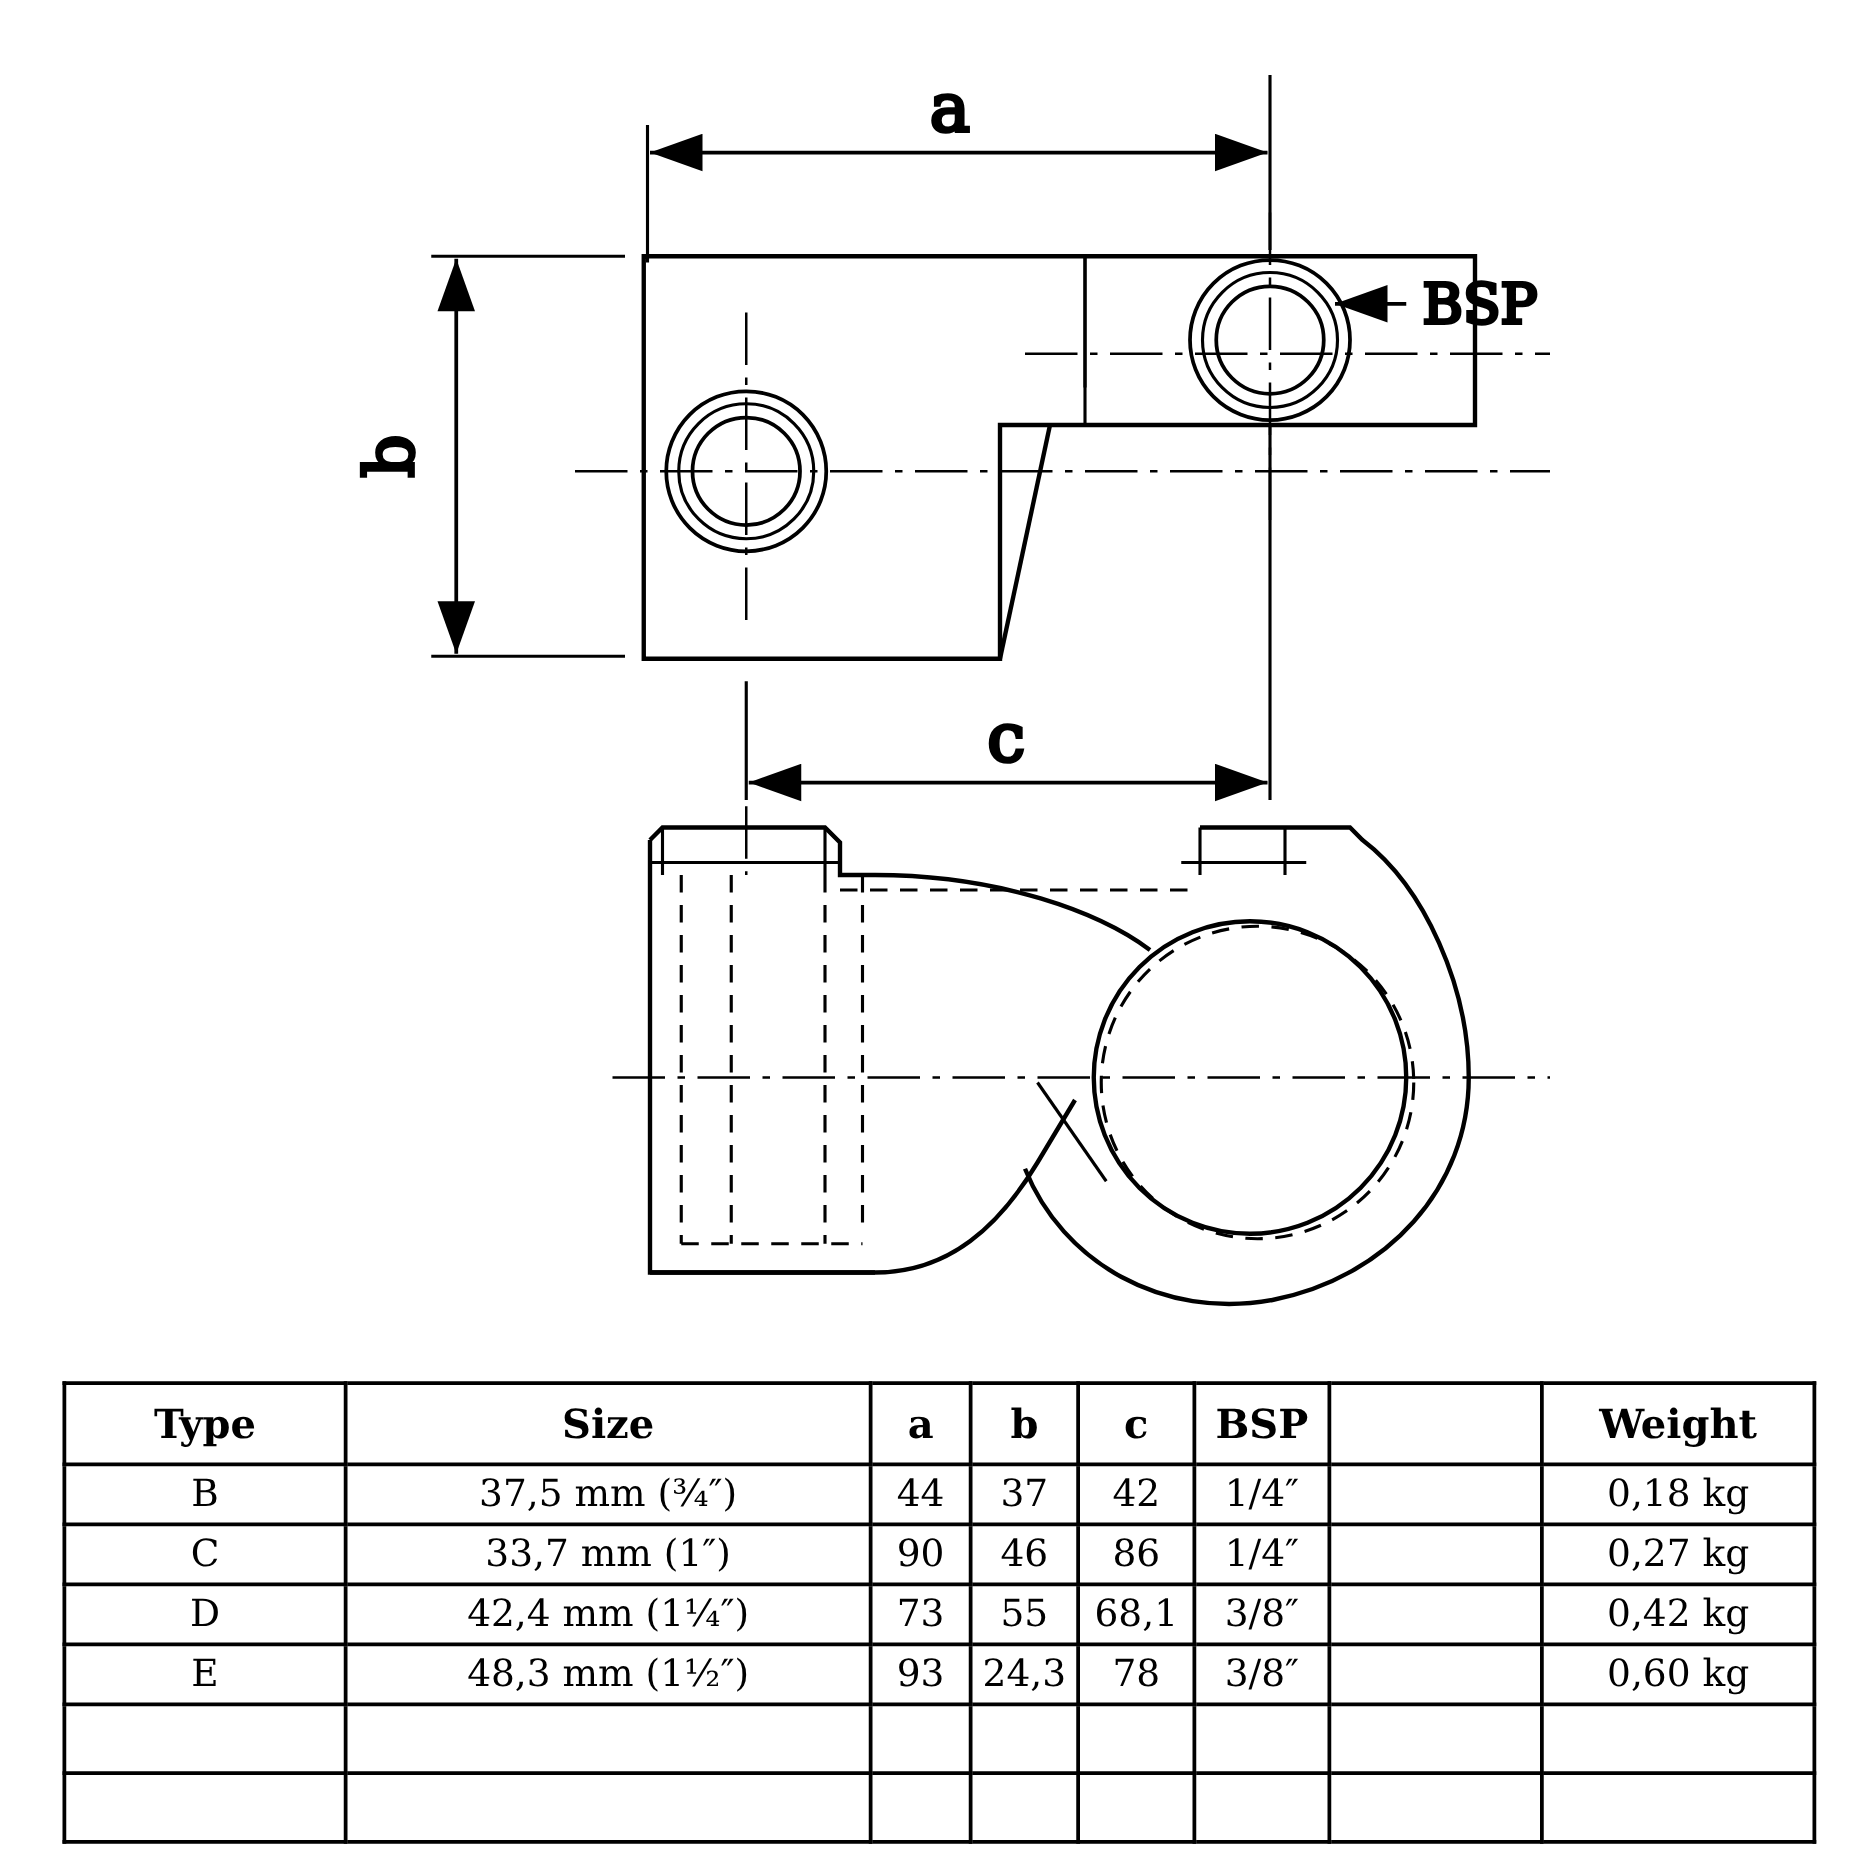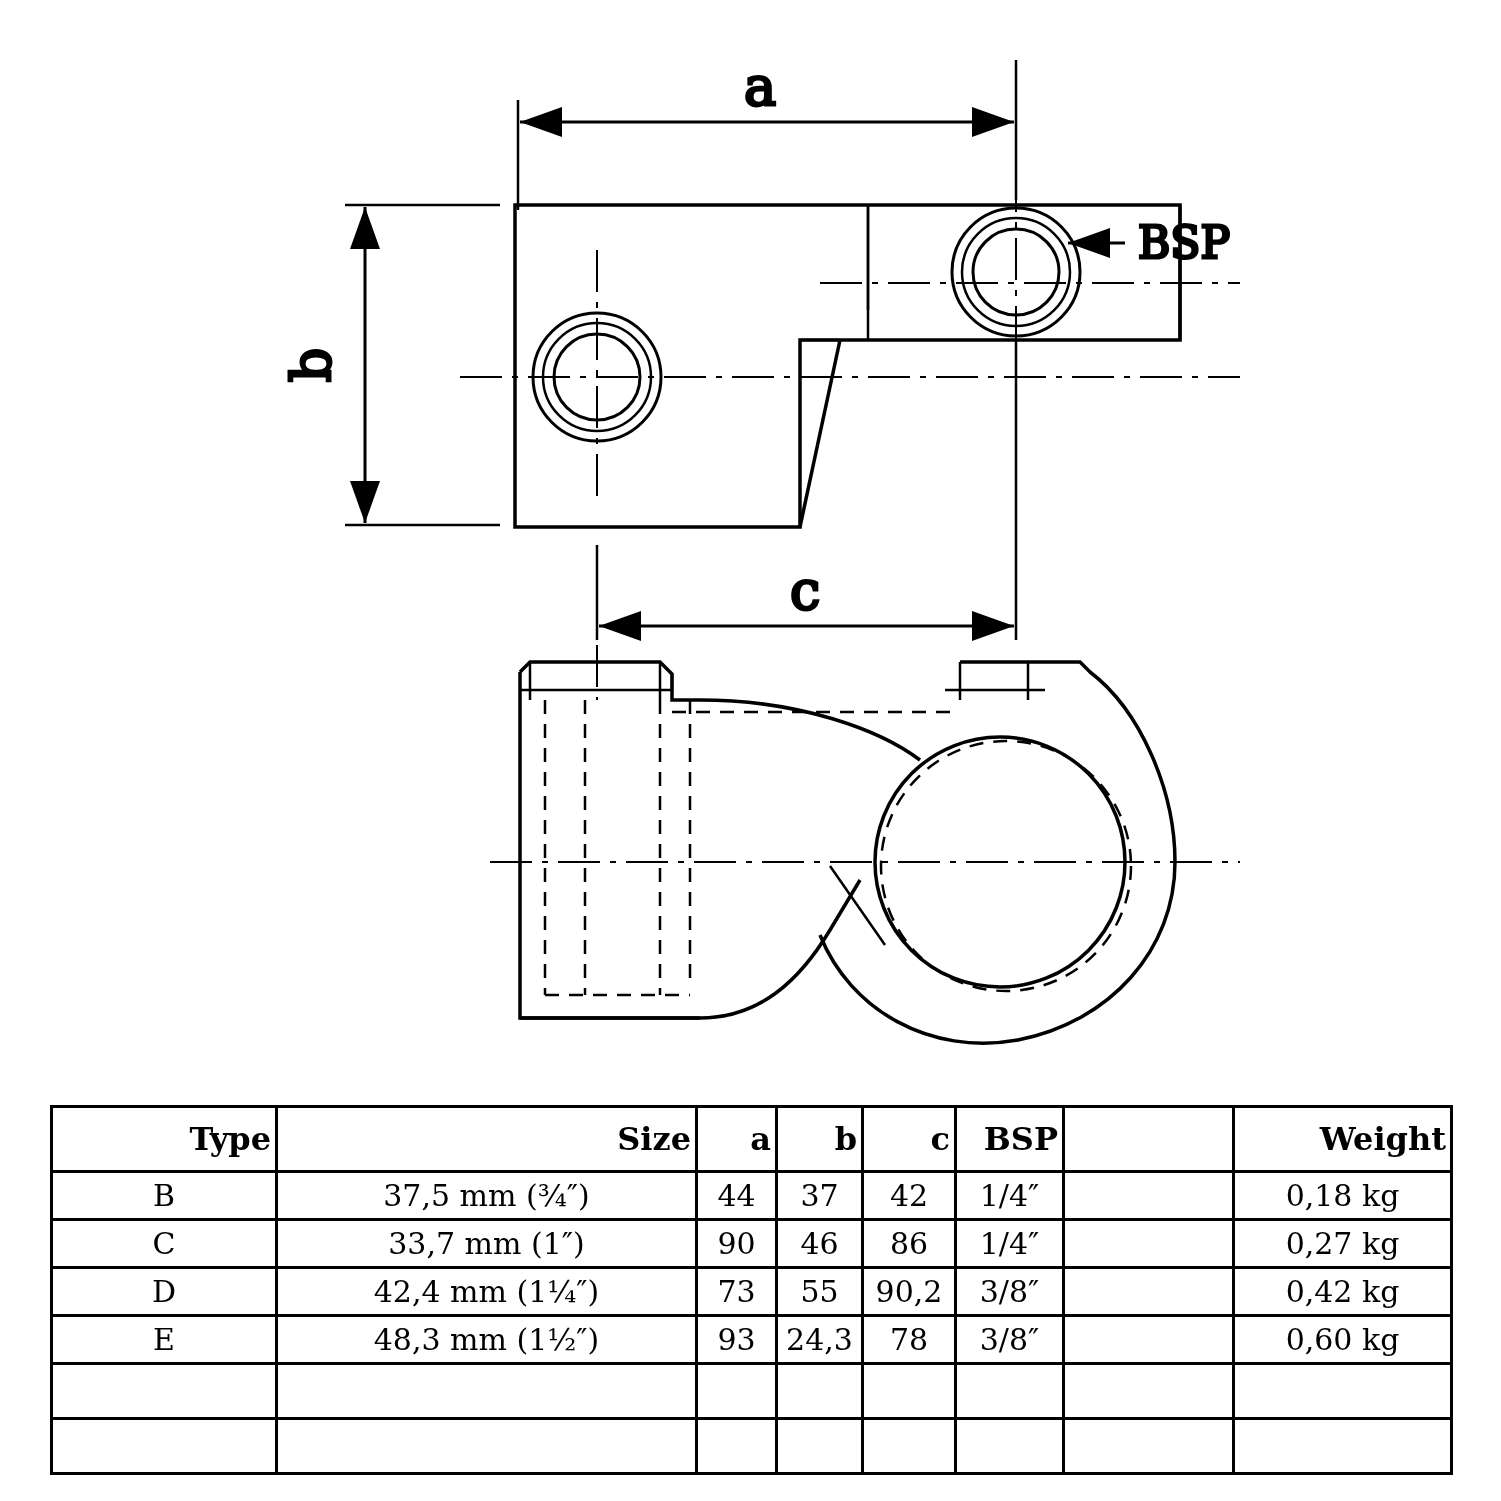--- a/index.html
+++ b/index.html
@@ -49,21 +49,21 @@
     table-layout: fixed;
     font-family: "DejaVu Serif", serif;
   }
   table.spec, table.spec th, table.spec td {
     border: 3px solid #000;
   }
   table.spec th {
     font-size: 32px;
     font-weight: bold;
     padding: 12px 4px;
-    text-align: right;
+    text-align: center;
   }
   table.spec td {
     font-size: 30px;
     padding: 5px 4px;
     text-align: center;
   }
   td.empty-cell, th.empty-head {
     border-left: 3px solid #000;
     border-right: 3px solid #000;
   }
@@ -233,21 +233,21 @@
           <td>86</td>
           <td>1/4″</td>
           <td class="empty-cell"></td>
           <td>0,27 kg</td>
         </tr>
         <tr>
           <td>D</td>
           <td>42,4 mm (1¼″)</td>
           <td>73</td>
           <td>55</td>
-          <td>90,2</td>
+          <td>68,1</td>
           <td>3/8″</td>
           <td class="empty-cell"></td>
           <td>0,42 kg</td>
         </tr>
         <tr>
           <td>E</td>
           <td>48,3 mm (1½″)</td>
           <td>93</td>
           <td>24,3</td>
           <td>78</td>

